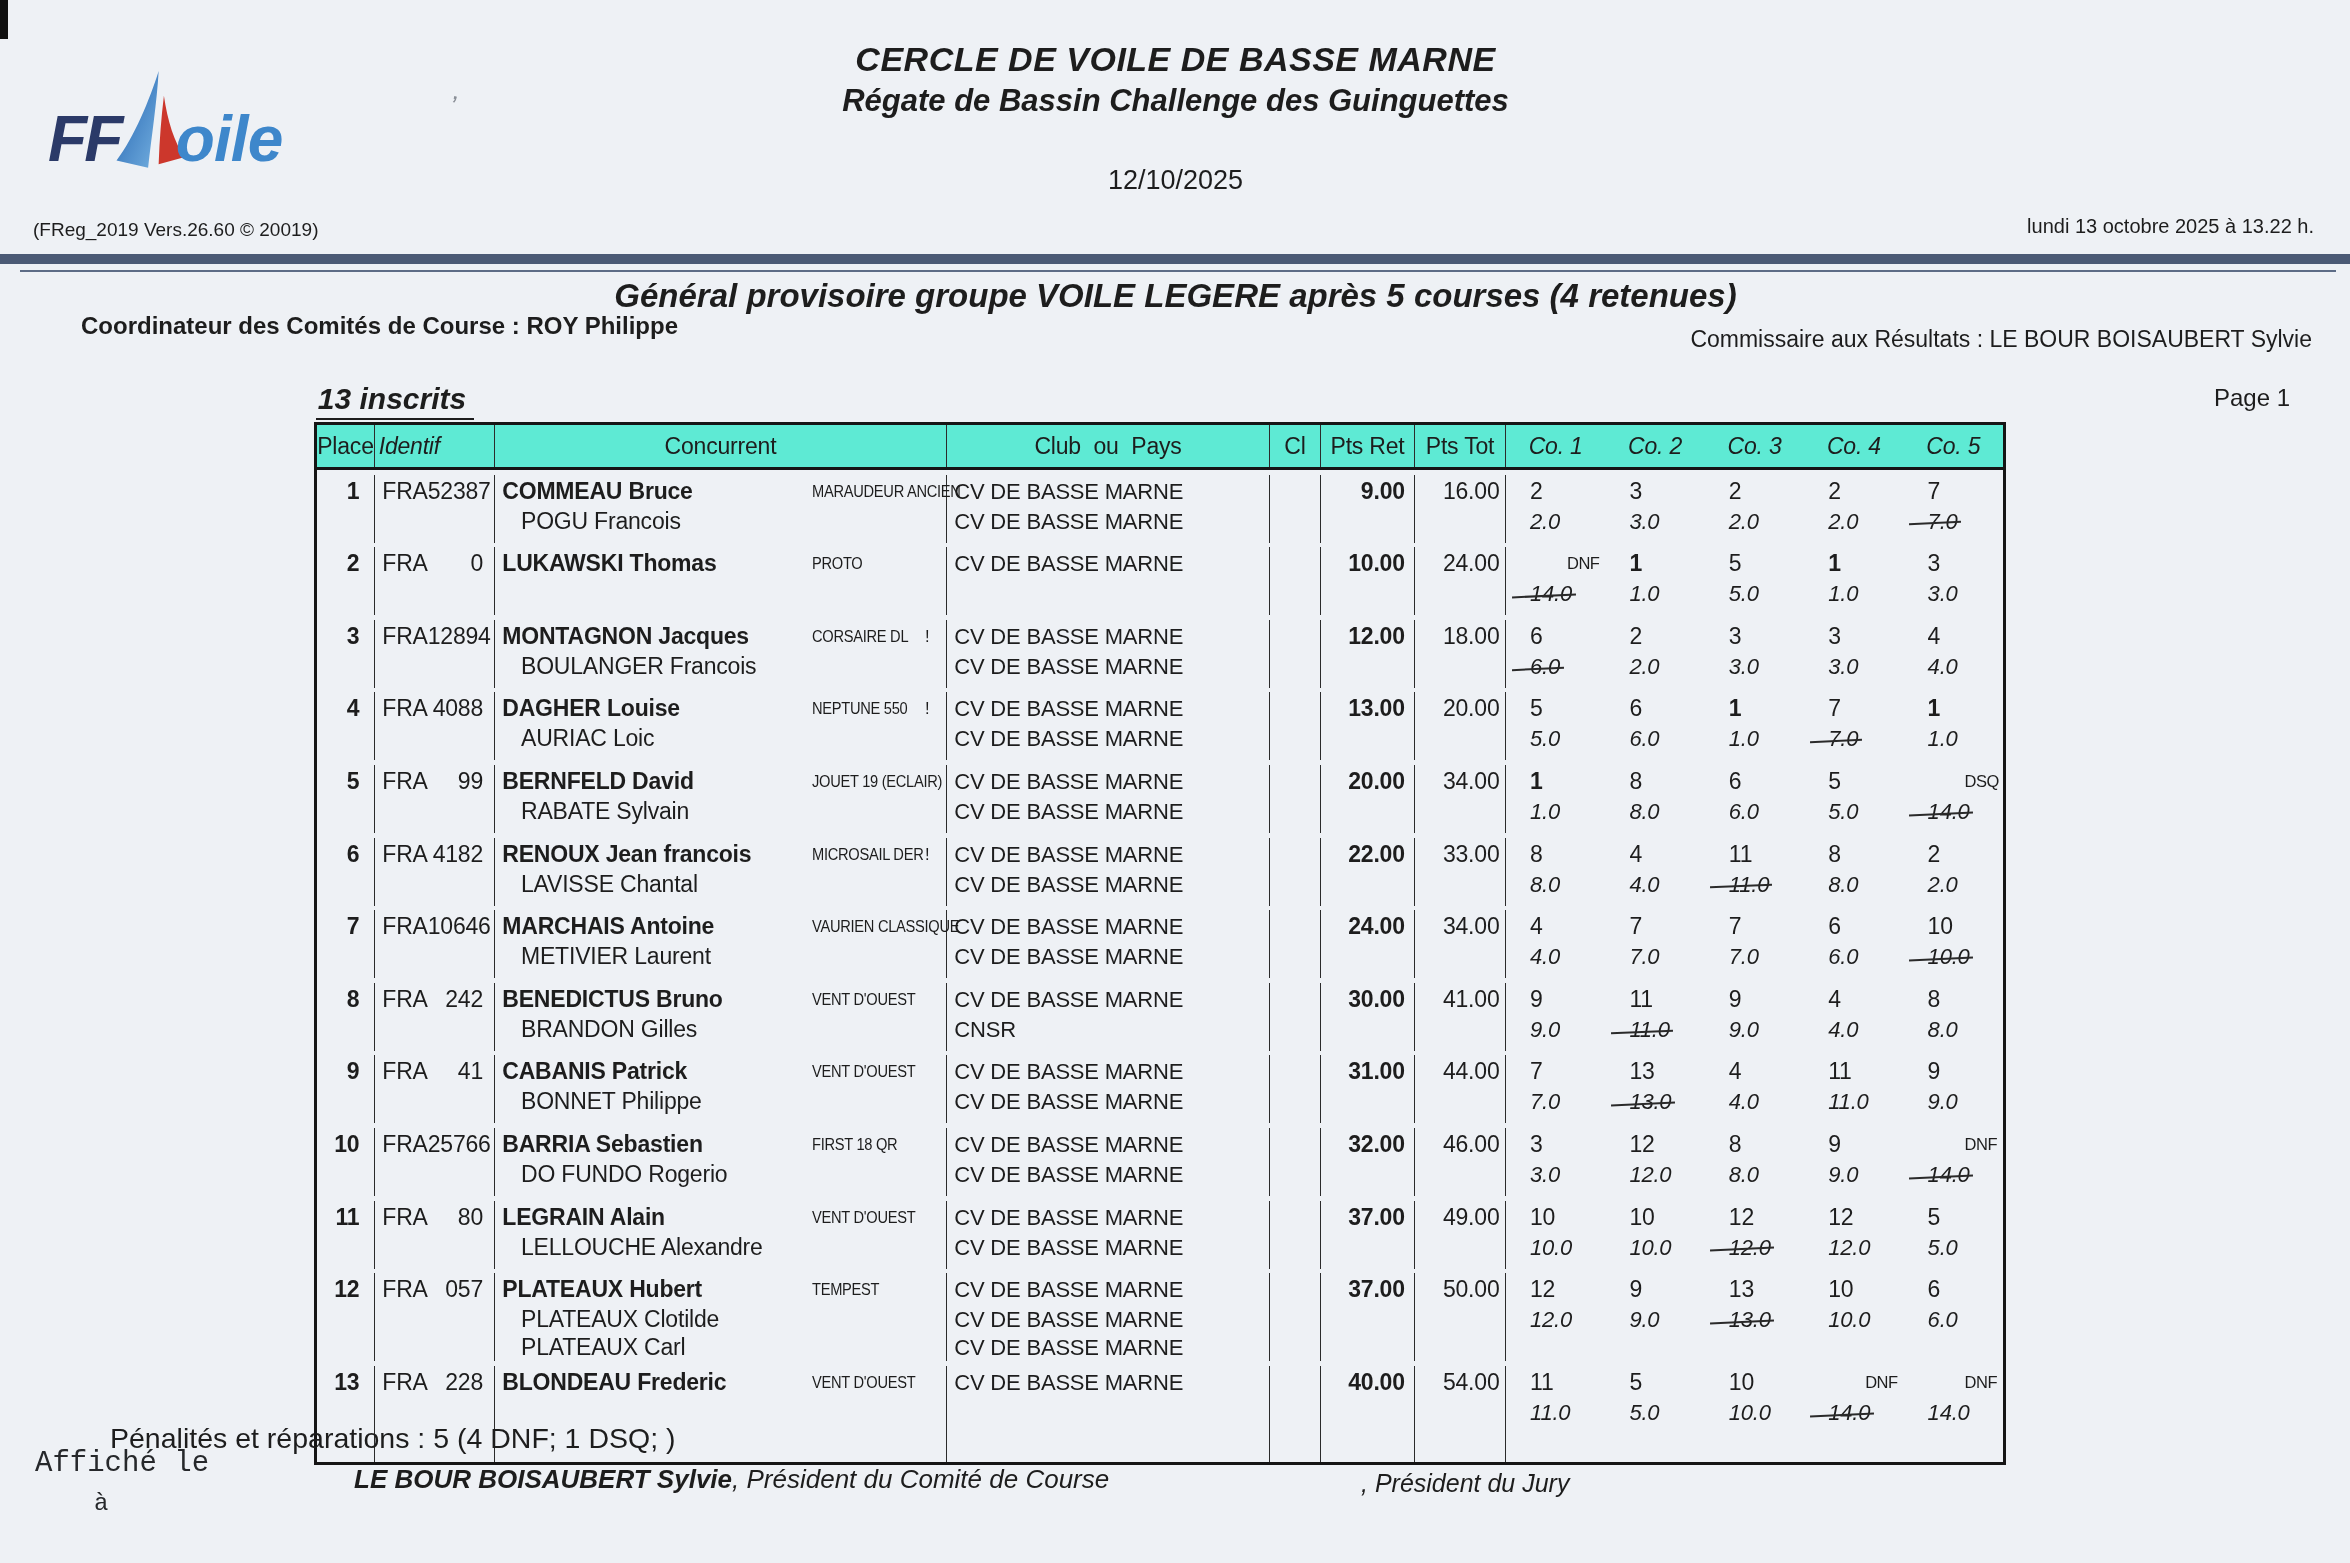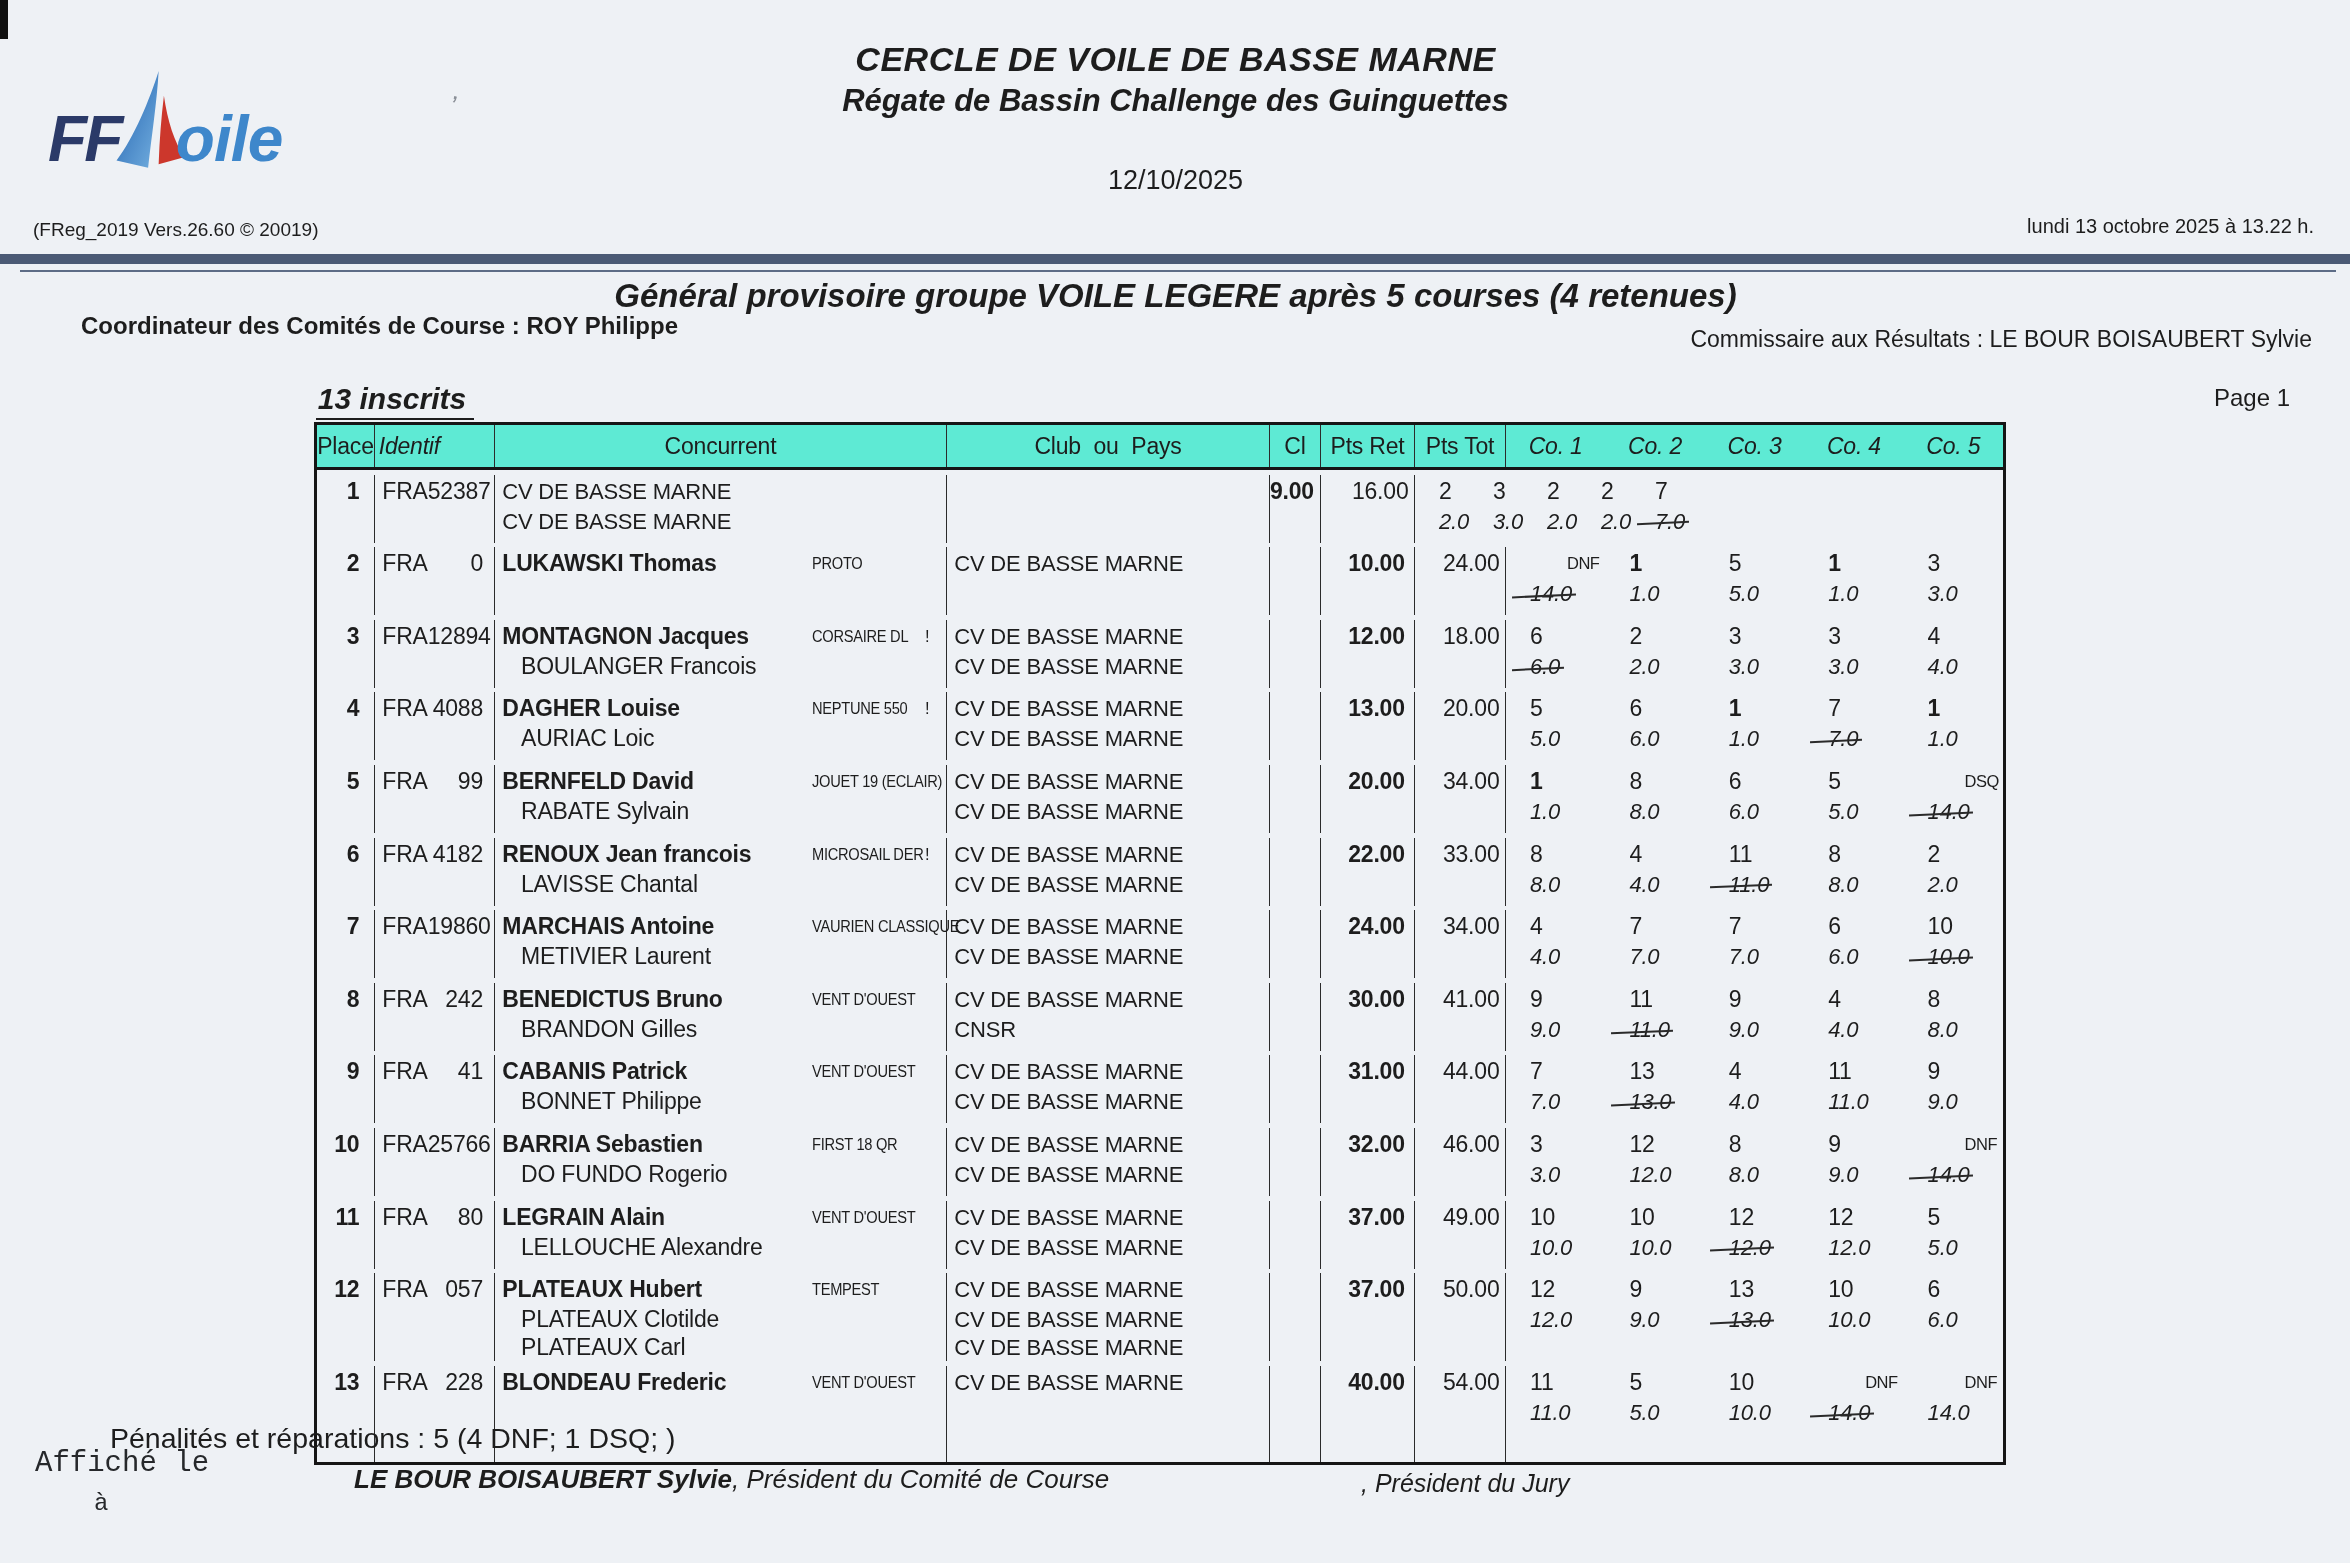--- a/index.html
+++ b/index.html
@@ -139,20 +139,28 @@
   <div class="trow entry">
     <div class="c place bcell">
             <div class="la">1</div>
           </div>
     <div class="c identif bcell">
       <div class="la">
         <span>FRA</span>
         <span>52387</span>
       </div>
     </div>
+    <div class="c concurrent bcell">
+      <div class="la">
+        <span class="skipper">COMMEAU Bruce</span>
+        <span class="boat">MARAUDEUR ANCIEN</span>
+        <span class="flagmark"></span>
+      </div>
+    <div class="lb crewline">POGU Francois</div>
+          </div>
     <div class="c club bcell">
       <div class="la">CV DE BASSE MARNE</div>
     <div class="lb">CV DE BASSE MARNE</div>
           </div>
     <div class="c cl bcell"></div>
     <div class="c ptsret bcell">
             <div class="la">9.00</div>
           </div>
     <div class="c ptstot bcell">
             <div class="la">16.00</div>
@@ -354,21 +362,21 @@
           </div>
   </div>
 
   <div class="trow entry">
     <div class="c place bcell">
             <div class="la">7</div>
           </div>
     <div class="c identif bcell">
       <div class="la">
         <span>FRA</span>
-        <span>19860</span>
+        <span>10646</span>
       </div>
     </div>
     <div class="c concurrent bcell">
       <div class="la">
         <span class="skipper">MARCHAIS Antoine</span>
         <span class="boat">VAURIEN CLASSIQUE</span>
         <span class="flagmark"></span>
       </div>
     <div class="lb crewline">METIVIER Laurent</div>
           </div>

